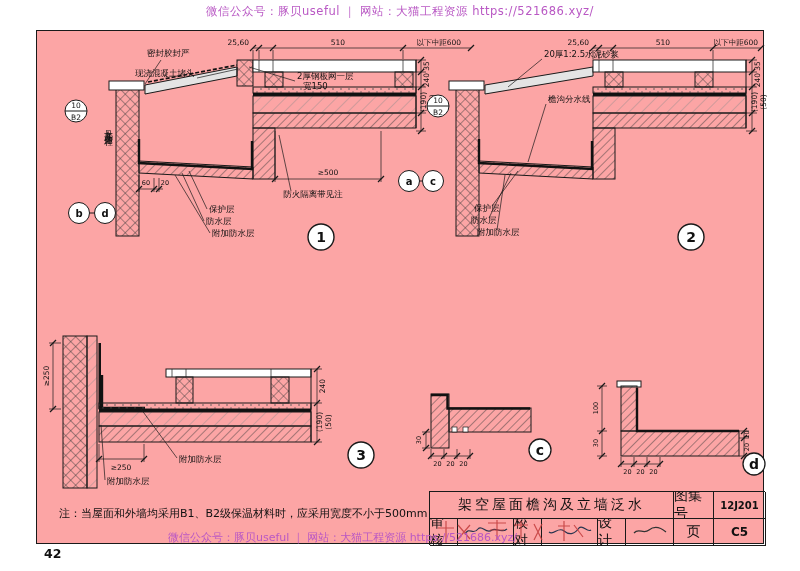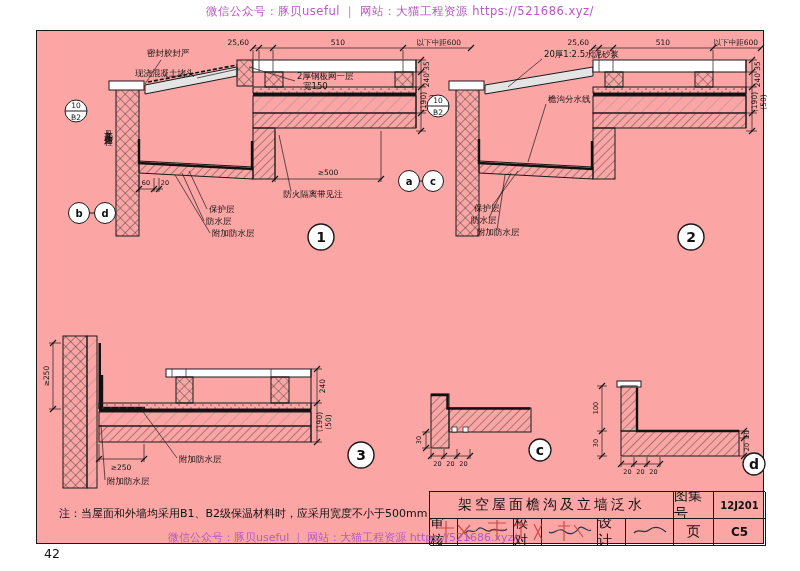--- a/index.html
+++ b/index.html
@@ -2,21 +2,21 @@
 <html><head>
 <meta charset="utf-8">
 <style>
   *{margin:0;padding:0;box-sizing:border-box}
   html,body{width:800px;height:571px}
   body{position:relative;background:#fff;color:#111;
        font-family:"DejaVu Sans","Liberation Sans",sans-serif;overflow:hidden}
   .watermark{position:absolute;color:#b958c4;font-size:11.5px;white-space:nowrap;z-index:8}
   .wm-top{top:4px;left:0;width:100%;text-align:center;letter-spacing:.5px}
   .wm-bottom{top:530px;left:168px;font-size:11px}
-  .pageno{position:absolute;left:44px;top:546px;font-size:12.5px;font-weight:normal}
+  .pageno{position:absolute;left:44px;top:546px;font-size:12.5px;font-weight:bold}
   .sheet{position:absolute;left:36px;top:30px;width:728px;height:514px;
          border:1.6px solid #1a1a1a;background:#fca5a5}
   .sheet svg{position:absolute;overflow:visible}
   svg text{fill:#111;font-family:"DejaVu Sans","Liberation Sans",sans-serif}
   .t7{font-size:6.5px}.t8{font-size:7.5px}.t9{font-size:8.5px}
   .tb{font-size:10px;font-weight:bold}.tn{font-size:14px;font-weight:bold}
   .mid{text-anchor:middle}.end{text-anchor:end}
   .st{stroke:#1a1a1a;stroke-width:1}
   .dim{stroke:#1a1a1a;stroke-width:.7;fill:none}
   .tick{stroke:#1a1a1a;stroke-width:1.2}

